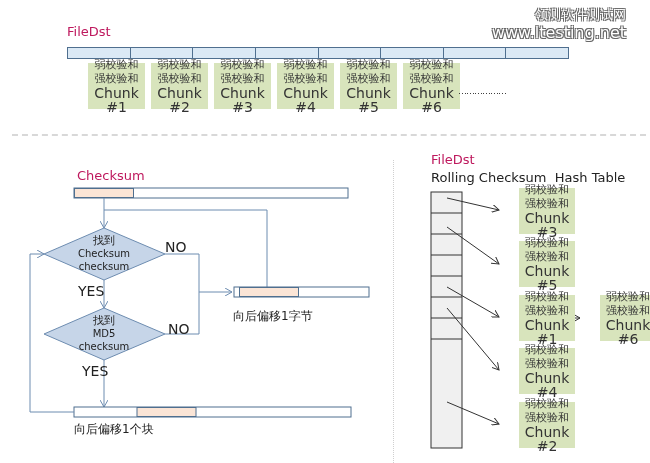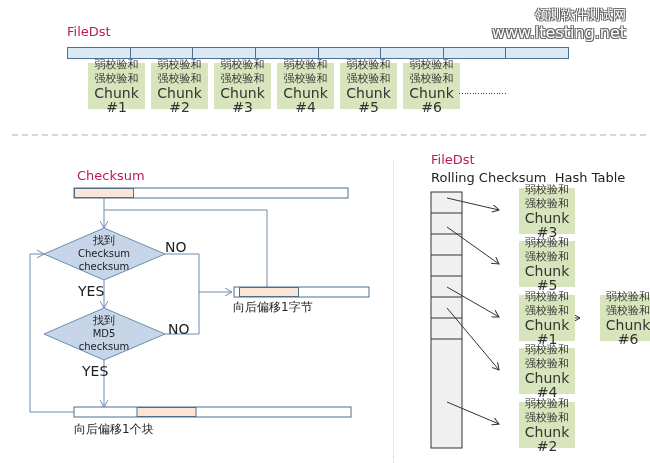--- a/index.html
+++ b/index.html
@@ -139,21 +139,21 @@
   <div style="font-size:11px;">找到</div>
   <div>MD5</div>
   <div>checksum</div>
 </div>
 
 <div class="lbl" style="left:165px;top:239px;">NO</div>
 <div class="lbl" style="left:168px;top:321px;">NO</div>
 <div class="lbl" style="left:78px;top:283px;">YES</div>
 <div class="lbl" style="left:82px;top:363px;">YES</div>
 
-<div class="cap" style="left:233px;top:299px;">向后偏移1字节</div>
+<div class="cap" style="left:233px;top:308px;">向后偏移1字节</div>
 <div class="cap" style="left:74px;top:421px;">向后偏移1个块</div>
 
 <div class="abs title" style="left:431px;top:152px;">FileDst</div>
 <div class="abs" style="left:431px;top:170px;font-size:13px;color:#222;white-space:pre;">Rolling Checksum  Hash Table</div>
 
 <div class="chunk" style="left:501px;top:188px;width:56px;height:46px;">
   <span>弱校验和</span>
   <span>强校验和</span>
   <span class="en">Chunk #3</span>
 </div>

